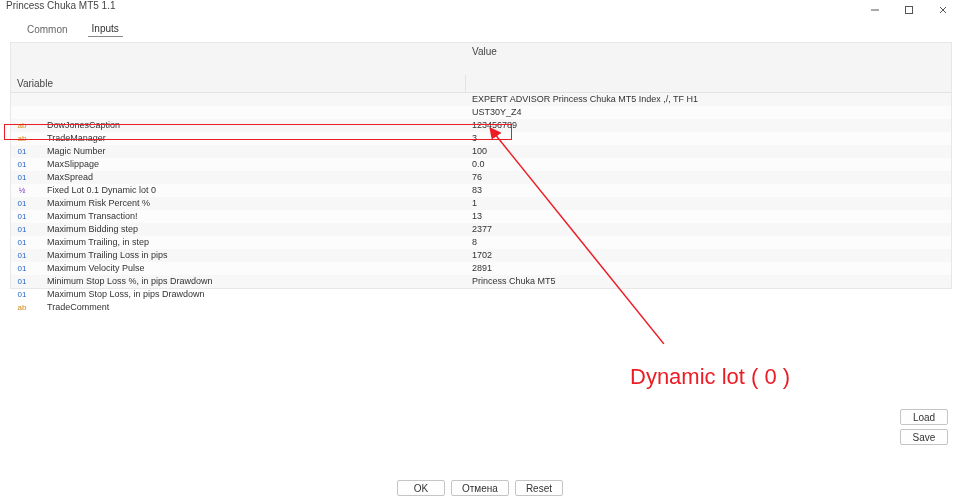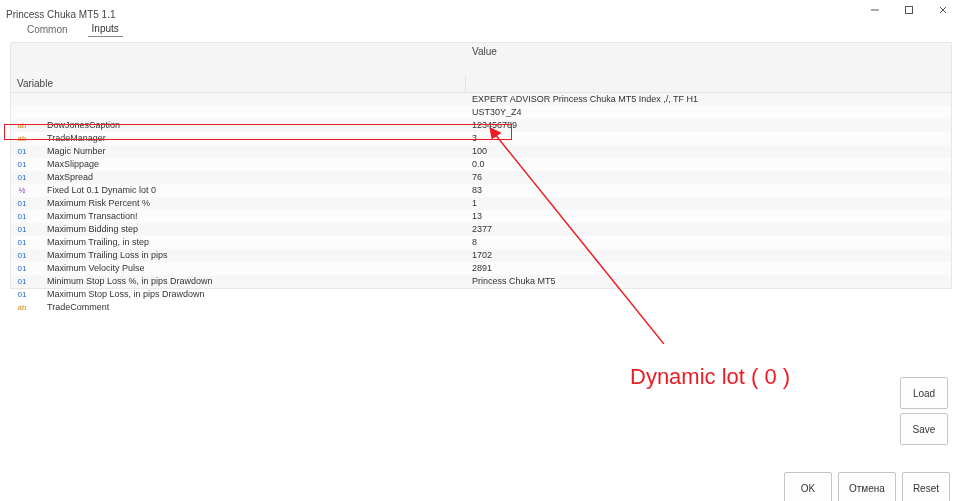--- a/index.html
+++ b/index.html
@@ -11,21 +11,21 @@
     font-size: 9px;
     color: #333;
     background: #ffffff;
     overflow: hidden;
   }
 
   
   .titlebar {
     height: 20px;
     display: flex;
-    align-items: flex-end;
+    align-items: flex-start;
     padding: 0 8px 0 6px;
     color: #555;
     background: #ffffff;
     position: relative;
   }
   .titlebar .title-text {
     font-size: 10px;
     color: #444;
   }
   .win-controls {
@@ -152,29 +152,29 @@
     height: 100%;
     pointer-events: none;
   }
 
   
   .bottombar {
     height: 26px;
     position: absolute;
     bottom: 0; left: 0; right: 0;
     display: flex;
-    justify-content: flex-end;
+    justify-content: center;
     align-items: center;
     gap: 6px;
     padding: 0 10px;
     box-sizing: border-box;
   }
   .btn {
     min-width: 48px;
-    height: 32px;
+    height: 16px;
     font-size: 10px;
     background: #fefefe;
     border: 1px solid #c5c5c5;
     border-radius: 2px;
     box-shadow: 0 0 0 rgba(0,0,0,0);
     padding: 1px 10px;
     cursor: default;
     color: #333;
   }
   

